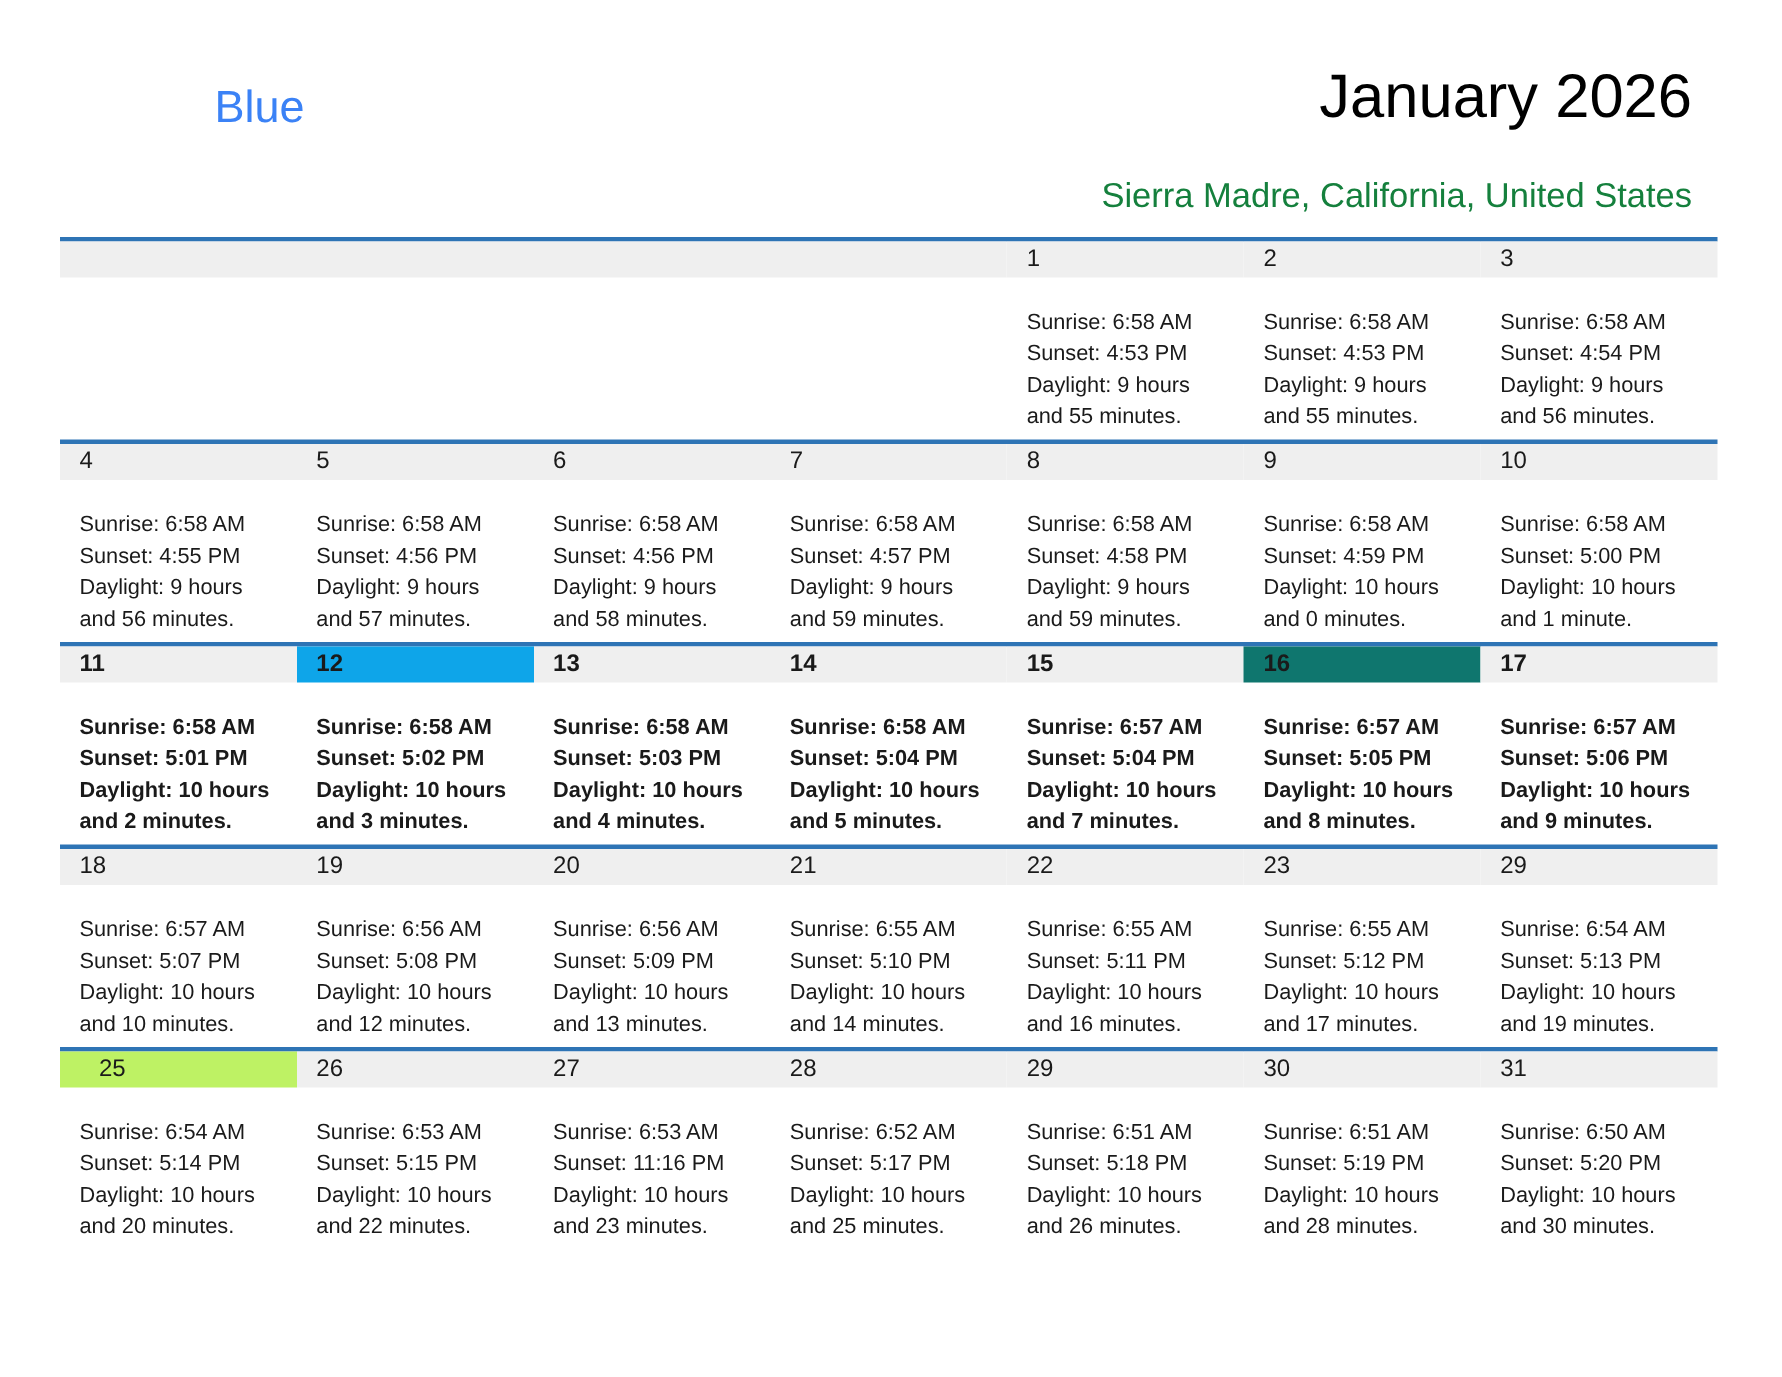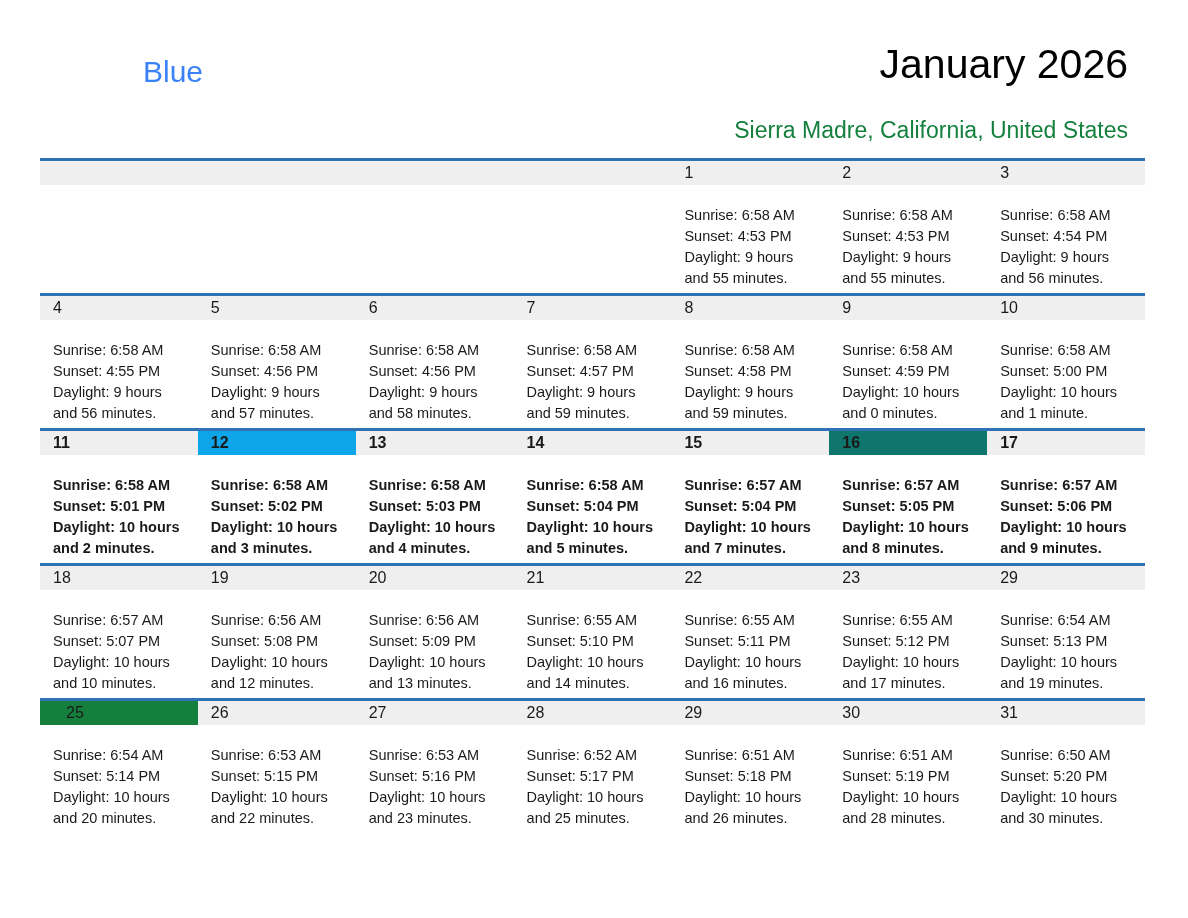--- a/index.html
+++ b/index.html
@@ -267,42 +267,42 @@
           <div class="info">
             <div>Sunrise: 6:54 AM</div>
             <div>Sunset: 5:13 PM</div>
             <div>Daylight: 10 hours</div>
             <div>and 19 minutes.</div>
           </div>
         </div>
       </div>
       <div class="week" style="border-top-color: rgb(46, 116, 181);">
         <div class="cell">
-          <div class="num" style="background: #15803d; padding-left: 26px;">25</div>
+          <div class="num" style="background: #bef264; padding-left: 26px;">25</div>
           <div class="info">
             <div>Sunrise: 6:54 AM</div>
             <div>Sunset: 5:14 PM</div>
             <div>Daylight: 10 hours</div>
             <div>and 20 minutes.</div>
           </div>
         </div>
         <div class="cell">
           <div class="num" style="background: rgb(239, 239, 239);">26</div>
           <div class="info">
             <div>Sunrise: 6:53 AM</div>
             <div>Sunset: 5:15 PM</div>
             <div>Daylight: 10 hours</div>
             <div>and 22 minutes.</div>
           </div>
         </div>
         <div class="cell">
           <div class="num" style="background: rgb(239, 239, 239);">27</div>
           <div class="info">
             <div>Sunrise: 6:53 AM</div>
-            <div>Sunset: 5:16 PM</div>
+            <div>Sunset: 11:16 PM</div>
             <div>Daylight: 10 hours</div>
             <div>and 23 minutes.</div>
           </div>
         </div>
         <div class="cell">
           <div class="num" style="background: rgb(239, 239, 239);">28</div>
           <div class="info">
             <div>Sunrise: 6:52 AM</div>
             <div>Sunset: 5:17 PM</div>
             <div>Daylight: 10 hours</div>

